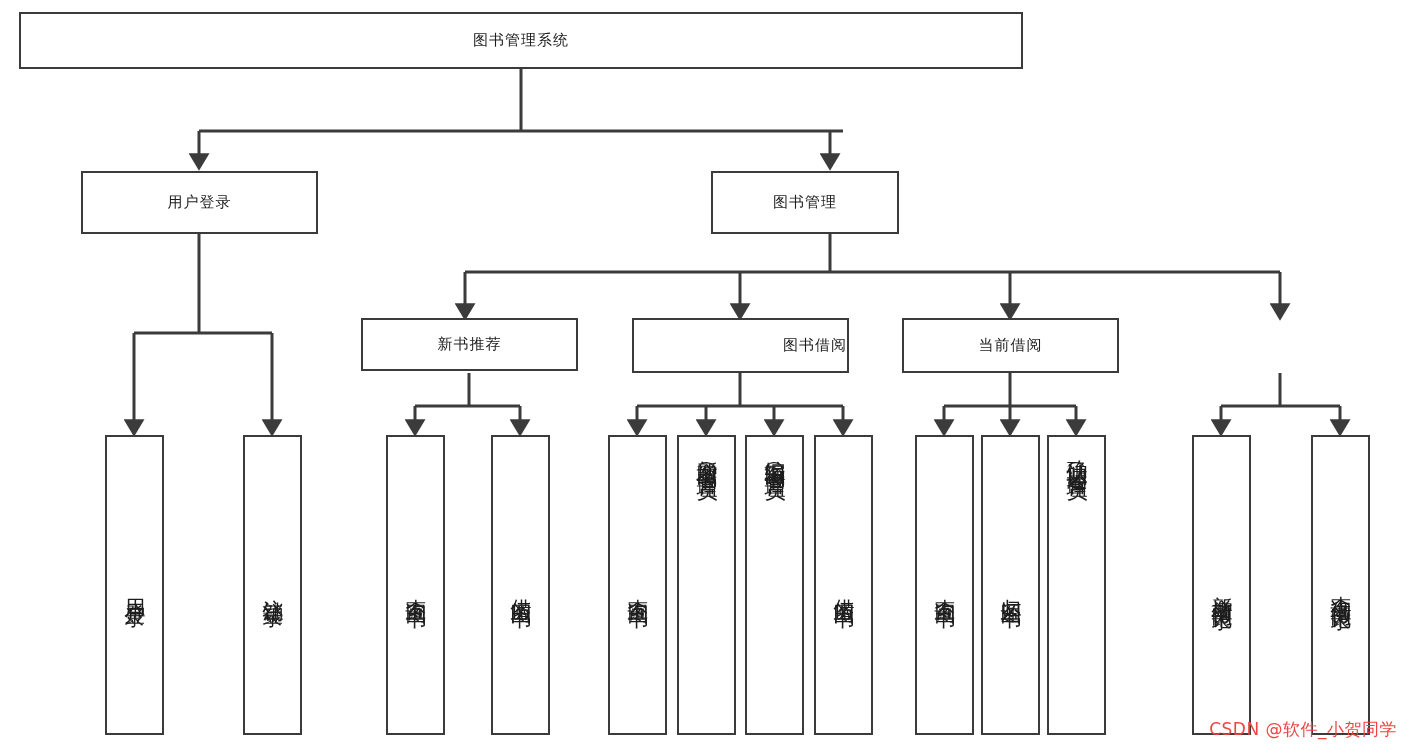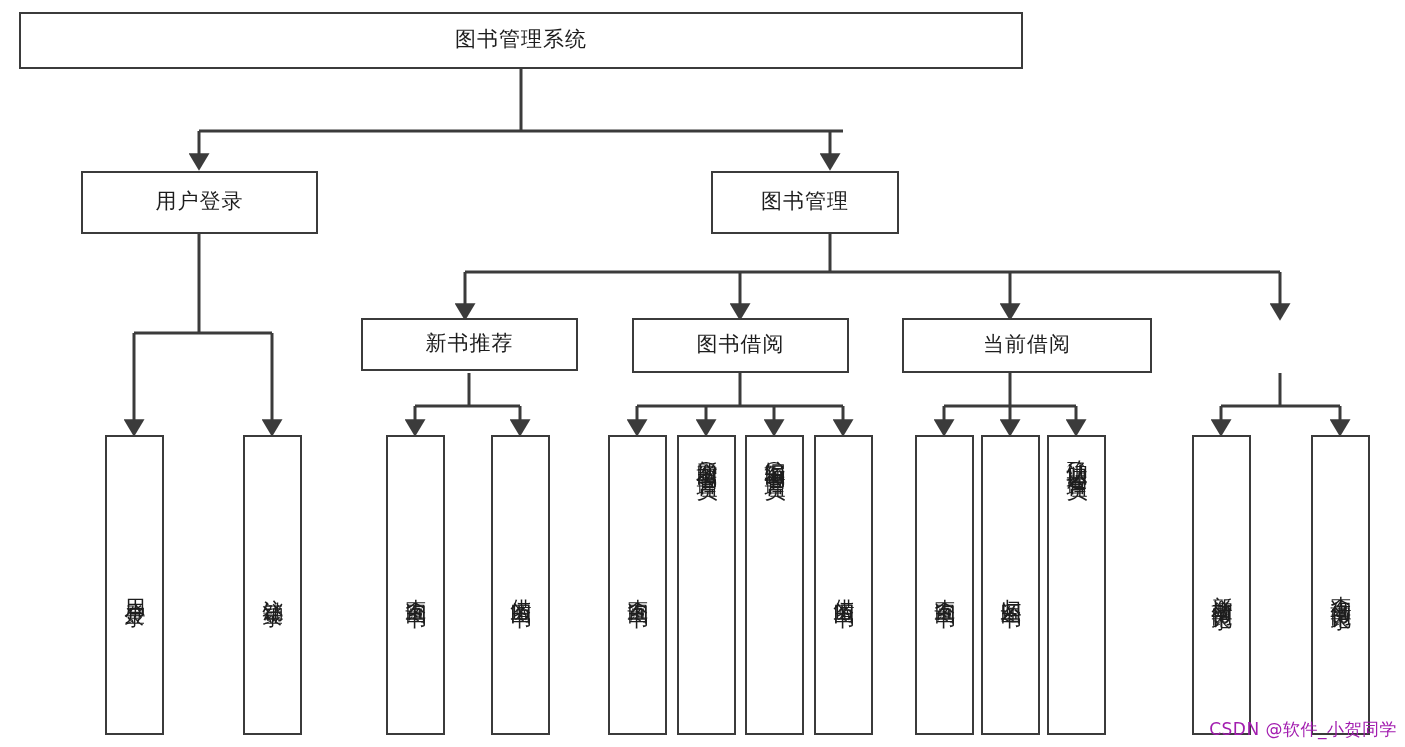--- a/index.html
+++ b/index.html
@@ -28,25 +28,24 @@
     position: absolute;
     box-sizing: border-box;
     border: 2px solid #3b3b3b;
     background: #ffffff;
     display: flex;
     align-items: center;
     justify-content: center;
     color: #1d1d1d;
   }
   .node-h .label {
-    font-size: 21px;
+    font-size: 15px;
     line-height: 1.1;
     letter-spacing: 1px;
     white-space: nowrap;
-    font-family: Liberation Mono, monospace;
   }
   .node-v {
     align-items: flex-start;
     padding-top: 6px;
   }
   .node-v .label {
     font-size: 21px;
     line-height: 1.18;
     writing-mode: vertical-rl;
     text-orientation: upright;
@@ -56,21 +55,21 @@
   }
   .node-v.mid .label {
     margin-top: auto;
     margin-bottom: auto;
   }
   #watermark {
     position: absolute;
     right: 8px;
     bottom: 6px;
     font-size: 17px;
-    color: #a21caf;
+    color: #ef4444;
     letter-spacing: 0.5px;
     white-space: nowrap;
     pointer-events: none;
   }
 </style>
 </head>
 <body>
 
 <div id="canvas">
 
@@ -131,24 +130,24 @@
   <div class="node node-h" style="left:81px; top:171px; width:237px; height:63px;">
     <span class="label">用户登录</span>
   </div>
   <div class="node node-h" style="left:711px; top:171px; width:188px; height:63px;">
     <span class="label">图书管理</span>
   </div>
 
   <div class="node node-h" style="left:361px; top:318px; width:217px; height:53px;">
     <span class="label">新书推荐</span>
   </div>
-  <div class="node node-h" style="left:632px; top:318px; width:217px; height:55px;">
+  <div class="node node-h" style="left:632px; top:318px; width:217px; height:55px;justify-content:flex-end;">
     <span class="label">图书借阅</span>
   </div>
-  <div class="node node-h" style="left:902px; top:318px; width:250px; height:55px;">
+  <div class="node node-h" style="left:902px; top:318px; width:217px; height:55px;">
     <span class="label">当前借阅</span>
   </div>
 
   <div class="node node-v mid" style="left:105px; top:435px; width:59px; height:300px;">
     <span class="label">用户登录</span>
   </div>
   <div class="node node-v mid" style="left:243px; top:435px; width:59px; height:300px;">
     <span class="label">注销登录</span>
   </div>
 

